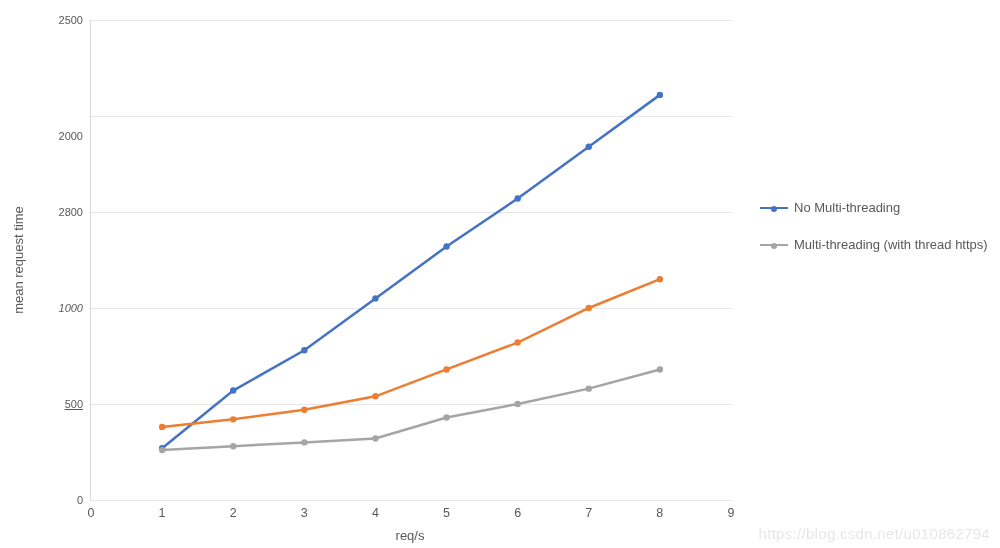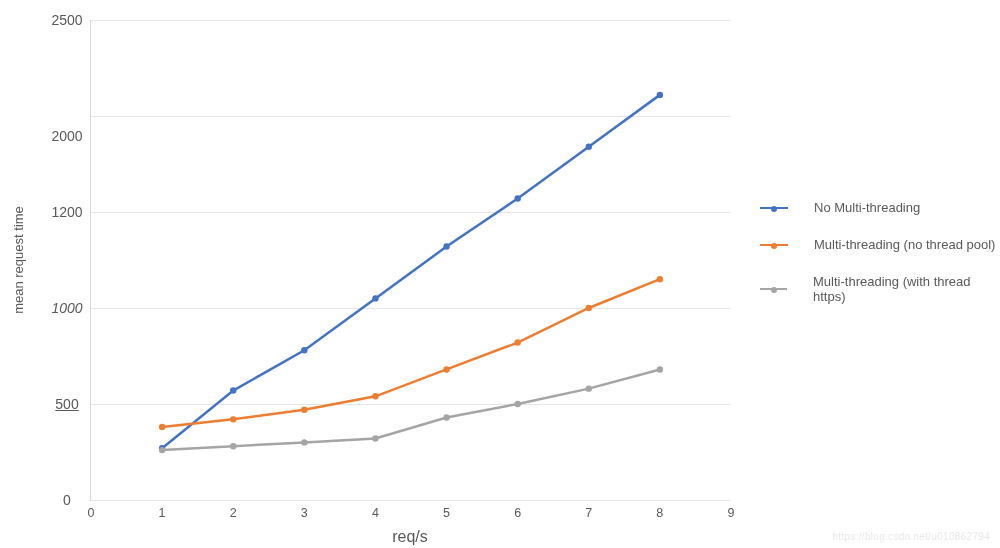--- a/index.html
+++ b/index.html
@@ -31,23 +31,23 @@
   .gridline-h {
     position: absolute;
     left: 0;
     width: 100%;
     border-top: 1px solid #e6e6e6;
   }
   .y-tick {
     position: absolute;
     left: -40px;
     width: 32px;
-    text-align: center;
+    text-align: right;
     transform: translateY(-50%);
-    font-size: 14px;
+    font-size: 11px;
     color: #595959;
   }
   .x-tick {
     position: absolute;
     bottom: -20px;
     transform: translateX(-50%);
     font-size: 12.5px;
     color: #595959;
   }
   .y-label {
@@ -58,21 +58,21 @@
     transform-origin: center;
     font-size: 13px;
     color: #595959;
     white-space: nowrap;
   }
   .x-label {
     position: absolute;
     left: 410px;
     top: 528px;
     transform: translateX(-50%);
-    font-size: 16px;
+    font-size: 13px;
     color: #595959;
   }
   svg.lines {
     position: absolute;
     left: 0;
     top: 0;
     width: 640px;
     height: 480px;
     overflow: visible;
   }
@@ -80,21 +80,20 @@
     position: absolute;
     left: 760px;
     top: 200px;
     font-size: 13px;
     color: #595959;
   }
   .legend-item {
     display: flex;
     align-items: center;
     margin-bottom: 22px;
-    gap: 20px;
   }
   .legend-swatch {
     width: 28px;
     height: 0;
     border-top: 2.5px solid;
     margin-right: 6px;
     position: relative;
   }
   .legend-swatch::after {
     content: "";
@@ -109,21 +108,21 @@
   .swatch-0 { border-color: #4472C4; }
   .swatch-0::after { background: #4472C4; }
   .swatch-1 { border-color: #ED7D31; }
   .swatch-1::after { background: #ED7D31; }
   .swatch-2 { border-color: #A5A5A5; }
   .swatch-2::after { background: #A5A5A5; }
   .watermark {
     position: absolute;
     right: 10px;
     bottom: 6px;
-    font-size: 10px;
+    font-size: 15px;
     color: rgba(0,0,0,0.10);
     letter-spacing: 0.3px;
   }
 </style>
 </head>
 <body>
 
 <div class="chart-wrap">
 
   <div class="y-label">mean request time</div>
@@ -135,21 +134,21 @@
     <div class="gridline-h" style="top:100%;"></div>
     <div class="y-tick" style="top:100%;">0</div>
 
     <div class="gridline-h" style="top:80%;"></div>
     <div class="y-tick" style="top:80%;text-decoration:underline;">500</div>
 
     <div class="gridline-h" style="top:60%;"></div>
     <div class="y-tick" style="top:60%;font-style:italic;">1000</div>
 
     <div class="gridline-h" style="top:40%;"></div>
-    <div class="y-tick" style="top:40%;">1200</div>
+    <div class="y-tick" style="top:40%;">2800</div>
 
     <div class="gridline-h" style="top:20%;"></div>
     <div class="y-tick" style="top:20%;margin-top:20px;">2000</div>
 
     <div class="gridline-h" style="top:0%;"></div>
     <div class="y-tick" style="top:0%;">2500</div>
 
     <div class="x-tick" style="left:0%;">0</div>
     <div class="x-tick" style="left:11.11%;">1</div>
     <div class="x-tick" style="left:22.22%;">2</div>
@@ -191,23 +190,19 @@
         <circle cx="568.8888888888889" cy="349.44" r="3.2" fill="#A5A5A5"></circle>
       </svg>
   </div>
 
   <div class="legend">
     <div class="legend-item">
       <span class="legend-swatch swatch-0"></span>
       <span>No Multi-threading</span>
     </div>
     <div class="legend-item">
-      <span class="legend-swatch swatch-1"></span>
-      <span>Multi-threading (no thread pool)</span>
-    </div>
-    <div class="legend-item">
       <span class="legend-swatch swatch-2"></span>
       <span>Multi-threading (with thread https)</span>
     </div>
   </div>
 
   <div class="watermark">https://blog.csdn.net/u010862794</div>
 </div>
 
 </body></html>

